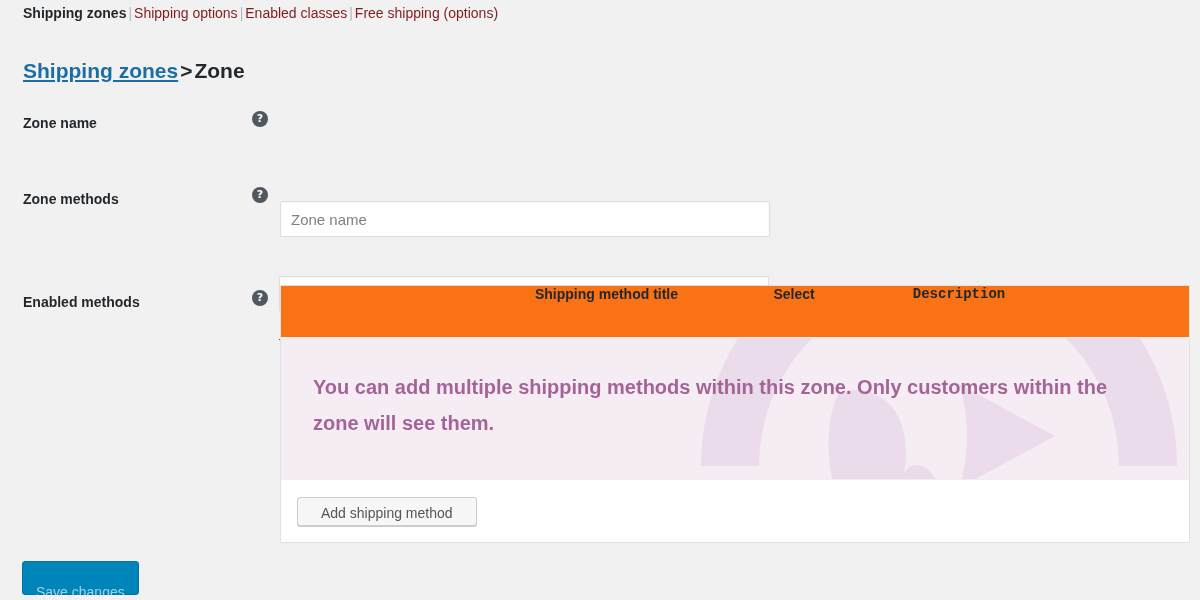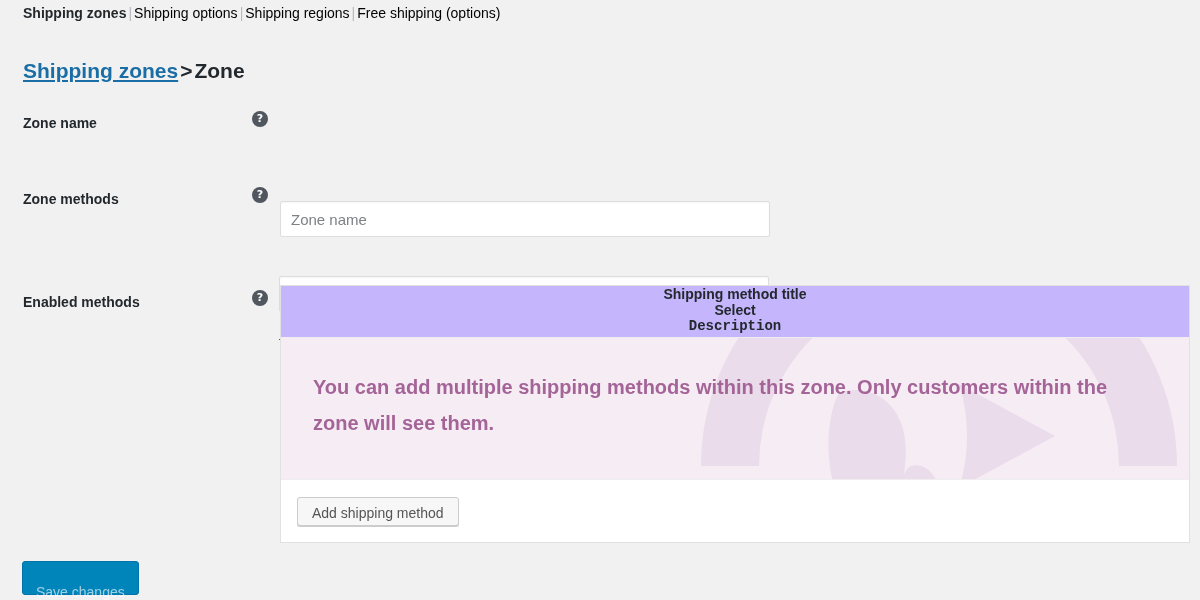--- a/index.html
+++ b/index.html
@@ -23,21 +23,21 @@
     top: 4px;
     font-size: 14px;
     line-height: 19px;
     white-space: nowrap;
   }
   .subnav .nav-current {
     font-weight: bold;
     color: #23282d;
   }
   .subnav .nav-link {
-    color: #000000;
+    color: #7f1d1d;
     text-decoration: none;
     margin-top: 36px;
   }
   .subnav .nav-sep {
     color: #b4b9be;
     padding: 0 2px;
   }
 
   
   .page-heading {
@@ -133,24 +133,23 @@
     top: 285px;
     width: 910px;
     box-sizing: border-box;
     border: 1px solid #e1e1e1;
     border-bottom: 1px solid #e1e1e1;
     background: #ffffff;
   }
   .methods-head {
     display: flex;
     height: 51px;
-    align-items: center;
-    background: #c4b5fd;
+    align-items: flex-start;
+    background: #f97316;
     border-bottom: 1px solid #eeeeee;
-    flex-direction: column;
   }
   .methods-head .th {
     font-size: 14px;
     font-weight: bold;
     color: #23282d;
     text-align: center;
     white-space: nowrap;
   }
   .th-sort   { width: 218px; }
   .th-title  { width: 215px; }
@@ -189,21 +188,21 @@
     background: #ffffff;
     display: flex;
     align-items: center;
     padding-left: 16px;
   }
   .btn-secondary {
     display: inline-block;
     box-sizing: border-box;
     height: 29px;
     line-height: 30px;
-    padding: 0 14px;
+    padding: 0 23px;
     background: #f7f7f7;
     border: 1px solid #ccc;
     border-radius: 3px;
     box-shadow: 0 1px 0 #ccc;
     color: #555;
     font-family: "Liberation Sans", sans-serif;
     font-size: 14px;
     white-space: nowrap;
     cursor: pointer;
   }
@@ -224,21 +223,21 @@
     font-family: "Liberation Sans", sans-serif;
     font-size: 14px;
     white-space: nowrap;
     cursor: default;
   }
 </style>
 </head>
 <body>
 
 <div class="subnav">
-  <span class="nav-current">Shipping zones</span><span class="nav-sep">|</span><a href="#" class="nav-link">Shipping options</a><span class="nav-sep">|</span><a href="#" class="nav-link">Shipping regions</a><span class="nav-sep">|</span><a href="#" class="nav-link">Free shipping (options)</a>
+  <span class="nav-current">Shipping zones</span><span class="nav-sep">|</span><a href="#" class="nav-link">Shipping options</a><span class="nav-sep">|</span><a href="#" class="nav-link">Enabled classes</a><span class="nav-sep">|</span><a href="#" class="nav-link">Free shipping (options)</a>
 </div>
 
 <h1 class="page-heading">
   <a href="#" class="crumb-link">Shipping zones</a><span class="crumb-sep">&gt;</span><span class="crumb-current">Zone</span>
 </h1>
 
 <div class="form-table">
 
   <div class="form-row">
     <span class="row-label" style="top:18px;">Zone name</span>

